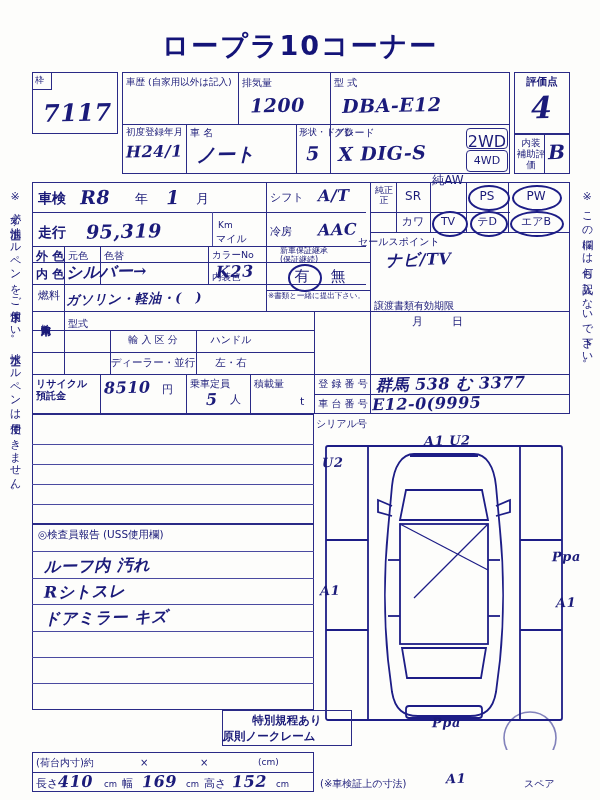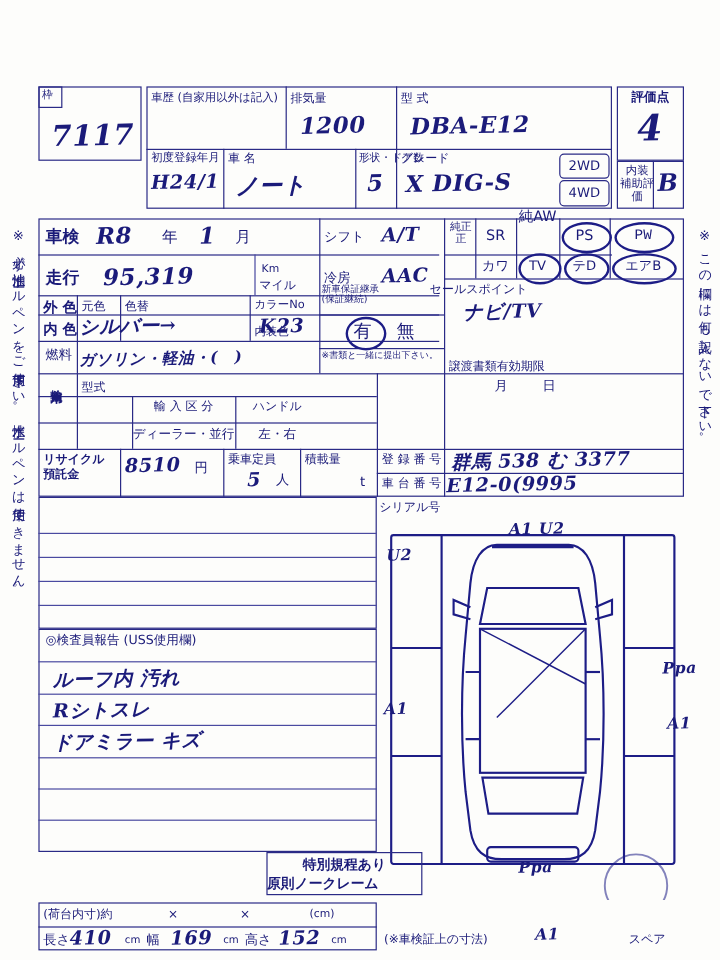--- a/index.html
+++ b/index.html
@@ -51,20 +51,21 @@
   .ellipse{position:absolute;border:2px solid #1d1d86;border-radius:50%;}
   
   #cararea{position:absolute;}
   svg{display:block;}
 </style>
 </head>
 <body>
 
 <div id="sheet">
 
+  <div class="title">ロープラ10コーナー</div>
 
   <div class="lbl vert" style="left:8px;top:190px;height:430px;font-size:11px;">※必ず油性ボールペンをご使用下さい。水性ボールペンは使用できません。</div>
 
   <div class="lbl vert" style="left:580px;top:190px;height:250px;font-size:11px;">※この欄には何も記入しないで下さい。</div>
 
   <div class="box" style="left:32px;top:72px;width:86px;height:62px;"></div>
   <div class="box" style="left:32px;top:72px;width:20px;height:18px;"></div>
   <div class="lbl" style="left:35px;top:75px;font-size:9px;">枠</div>
   <div style="position:absolute;left:40px;top:98px;width:74px;text-align:center;">
     <span class="hw" style="font-size:24px;">7117</span>
@@ -101,21 +102,21 @@
   <div class="lbl" style="left:126px;top:127px;font-size:9.5px;">初度登録年月</div>
   <div class="lbl" style="left:190px;top:127px;font-size:10px;">車 名</div>
   <div class="lbl" style="left:299px;top:127px;font-size:9px;">形状・ドア数</div>
   <div class="lbl" style="left:334px;top:127px;font-size:10px;">グレード</div>
   <div style="position:absolute;left:126px;top:142px;"><span class="hw md">H24/1</span></div>
   <div style="position:absolute;left:196px;top:142px;"><span class="hw lg">ノート</span></div>
   <div style="position:absolute;left:306px;top:142px;"><span class="hw lg">5</span></div>
   <div style="position:absolute;left:338px;top:142px;"><span class="hw lg">X DIG-S</span></div>
 
   <div class="box" style="left:466px;top:128px;width:42px;height:21px;border-radius:4px;"></div>
-  <div class="lbl c" style="left:466px;top:133px;width:42px;font-size:11px;">2WD</div>
+  <div class="lbl c" style="left:466px;top:133px;width:42px;font-size:16px;">2WD</div>
   <div class="box" style="left:466px;top:150px;width:42px;height:22px;border-radius:4px;"></div>
   <div class="lbl c" style="left:466px;top:155px;width:42px;font-size:11px;">4WD</div>
 
   <div class="box" style="left:32px;top:182px;width:538px;height:232px;"></div>
 
   <div class="vline" style="left:266px;top:182px;height:129px;"></div>
   <div class="vline" style="left:370px;top:182px;height:129px;"></div>
   <div class="vline" style="left:314px;top:311px;height:103px;"></div>
 
   <div class="hline" style="left:32px;top:212px;width:334px;"></div>
@@ -132,21 +133,21 @@
   <div class="vline" style="left:396px;top:182px;height:50px;"></div>
   <div class="vline" style="left:430px;top:182px;height:50px;"></div>
   <div class="vline" style="left:466px;top:182px;height:50px;"></div>
   <div class="vline" style="left:508px;top:182px;height:50px;"></div>
   <div class="lbl c" style="left:372px;top:186px;width:24px;font-size:9px;line-height:1.1;white-space:pre-line;">純正
 正</div>
 
   <div class="lbl c" style="left:396px;top:190px;width:34px;font-size:12px;">SR</div>
   <div class="lbl c" style="left:430px;top:174px;width:36px;font-size:12px;">純AW</div>
   <div class="lbl c" style="left:466px;top:190px;width:42px;font-size:12px;">PS</div>
-  <div class="lbl c" style="left:508px;top:190px;width:56px;font-size:12px;font-family:Liberation Mono, monospace;">PW</div>
+  <div class="lbl c" style="left:508px;top:190px;width:56px;font-size:12px;">PW</div>
 
   <div class="lbl c" style="left:396px;top:216px;width:34px;font-size:11px;">カワ</div>
   <div class="lbl c" style="left:430px;top:216px;width:36px;font-size:11px;">TV</div>
   <div class="lbl c" style="left:466px;top:216px;width:42px;font-size:11px;">テD</div>
   <div class="lbl c" style="left:508px;top:216px;width:56px;font-size:11px;">エアB</div>
 
   <div class="ellipse" style="left:468px;top:185px;width:38px;height:22px;"></div>
   <div class="ellipse" style="left:512px;top:185px;width:46px;height:22px;"></div>
   <div class="ellipse" style="left:432px;top:211px;width:32px;height:22px;"></div>
   <div class="ellipse" style="left:470px;top:211px;width:34px;height:22px;"></div>
@@ -173,21 +174,21 @@
   <div class="lbl b" style="left:36px;top:268px;font-size:12px;">内 色</div>
   <div class="lbl" style="left:68px;top:250px;font-size:10px;">元色</div>
   <div class="lbl" style="left:104px;top:250px;font-size:10px;">色替</div>
   <div class="lbl" style="left:212px;top:250px;font-size:9.5px;">カラーNo</div>
   <div class="lbl" style="left:212px;top:272px;font-size:9.5px;">内装色</div>
   <div style="position:absolute;left:66px;top:262px;"><span class="hw md">シルバー→</span></div>
   <div style="position:absolute;left:216px;top:262px;"><span class="hw md">K23</span></div>
 
   <div class="hline" style="left:266px;top:262px;width:104px;"></div>
   <div class="hline" style="left:266px;top:290px;width:104px;"></div>
-  <div class="lbl" style="left:268px;top:236px;font-size:8px;line-height:1.15;white-space:pre-line;">新車保証継承
+  <div class="lbl" style="left:268px;top:246px;font-size:8px;line-height:1.15;white-space:pre-line;padding-left:12px;">新車保証継承
 (保証継続)</div>
   <div class="lbl c" style="left:290px;top:268px;width:24px;font-size:15px;">有</div>
   <div class="lbl c" style="left:326px;top:268px;width:24px;font-size:15px;">無</div>
   <div class="ellipse" style="left:288px;top:264px;width:30px;height:24px;"></div>
   <div class="lbl" style="left:268px;top:292px;font-size:7.5px;">※書類と一緒に提出下さい。</div>
 
   <div class="hline" style="left:32px;top:311px;width:538px;"></div>
   <div class="lbl" style="left:38px;top:290px;font-size:11px;">燃料</div>
   <div style="position:absolute;left:66px;top:288px;"><span class="hw sm">ガソリン・軽油・(　)</span></div>
   <div class="lbl" style="left:374px;top:300px;font-size:10px;">譲渡書類有効期限</div>

